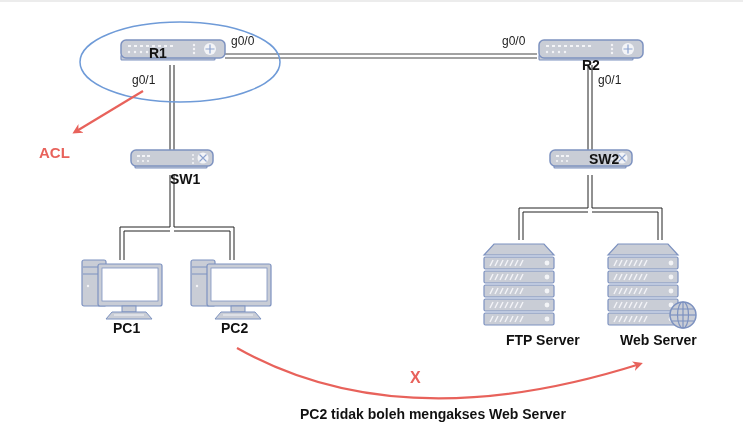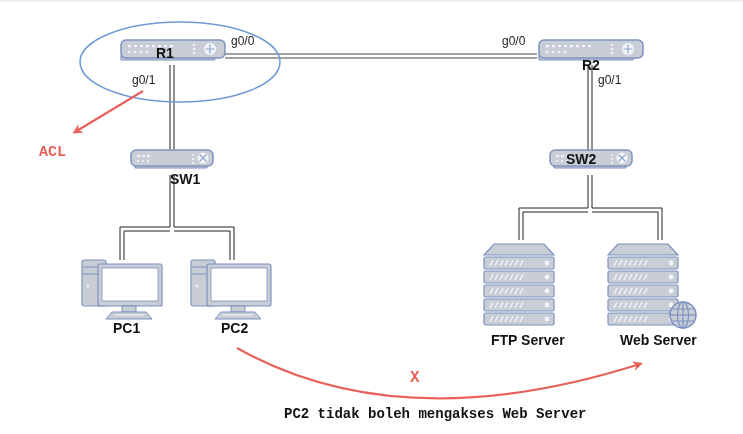--- a/index.html
+++ b/index.html
@@ -1,22 +1,22 @@
 <!DOCTYPE html>
 <html><head>
   <meta charset="utf-8">
   <style>
     html, body { margin: 0; padding: 0; background: #ffffff; }
     body { width: 743px; height: 434px; position: relative; overflow: hidden;
            font-family: "Liberation Sans", "DejaVu Sans", sans-serif; }
     .topline { position: absolute; left: 0; top: 0; width: 743px; height: 2px; background: #ececec; }
     svg { position: absolute; left: 0; top: 0; }
-    .lbl { position: absolute; font-size: 14px; color: #111; white-space: nowrap; line-height: 1; font-family: Liberation Mono, monospace; }
+    .lbl { position: absolute; font-size: 14px; color: #111; white-space: nowrap; line-height: 1; }
     .port { position: absolute; font-size: 12px; color: #222; white-space: nowrap; line-height: 1; }
-    .bold { font-weight: bold; }
+    .bold { font-weight: bold; margin-left: 16px; }
     .red { color: #e8625b; font-weight: bold; }
     .devlbl { position: absolute; font-weight: bold; font-size: 14px; color: #111; line-height: 1; }
   </style>
 </head>
 <body>
 
 <div class="topline"></div>
 
 <svg width="743" height="434" viewBox="0 0 743 434">
   <defs>
@@ -151,27 +151,27 @@
     <line x1="683" y1="302" x2="683" y2="328" stroke="#7d92c0" stroke-width="1.2"></line>
     <line x1="670" y1="315" x2="696" y2="315" stroke="#7d92c0" stroke-width="1.2"></line>
     <path d="M672,309 H694 M672,321 H694" stroke="#7d92c0" stroke-width="1.1"></path>
   </g>
 
   <line x1="143" y1="91" x2="75" y2="132" stroke="#e8625b" stroke-width="2.2" marker-end="url(#arrowRed)"></line>
 
   <path d="M237,348 Q400,440 640,364" fill="none" stroke="#e8625b" stroke-width="2.2" marker-end="url(#arrowRed)"></path>
 </svg>
 
-<div class="devlbl" style="left:156px; top:46px;">R1</div>
+<div class="devlbl" style="left:149px; top:46px;">R1</div>
 <div class="devlbl" style="left:582px; top:58px;">R2</div>
 <div class="devlbl" style="left:170px; top:152px;margin-top:20px;">SW1</div>
-<div class="devlbl" style="left:566px; top:152px;text-align:right;">SW2</div>
+<div class="devlbl" style="left:589px; top:152px;text-align:right;">SW2</div>
 <div class="devlbl" style="left:113px; top:321px;">PC1</div>
 <div class="devlbl" style="left:221px; top:321px;text-align:center;">PC2</div>
-<div class="devlbl" style="left:491px; top:333px;">FTP Server</div>
+<div class="devlbl" style="left:506px; top:333px;">FTP Server</div>
 <div class="devlbl" style="left:620px; top:333px;">Web Server</div>
 
 <div class="port" style="left:231px; top:35px;">g0/0</div>
 <div class="port" style="left:132px; top:74px;">g0/1</div>
 <div class="port" style="left:502px; top:35px;">g0/0</div>
 <div class="port" style="left:598px; top:74px;">g0/1</div>
 
 <div class="lbl red" style="left:39px; top:145px; font-size:15px;">ACL</div>
 <div class="lbl red" style="left:410px; top:370px; font-size:16px;">X</div>
 <div class="lbl bold" style="left:284px; top:407px;">PC2 tidak boleh mengakses Web Server</div>

